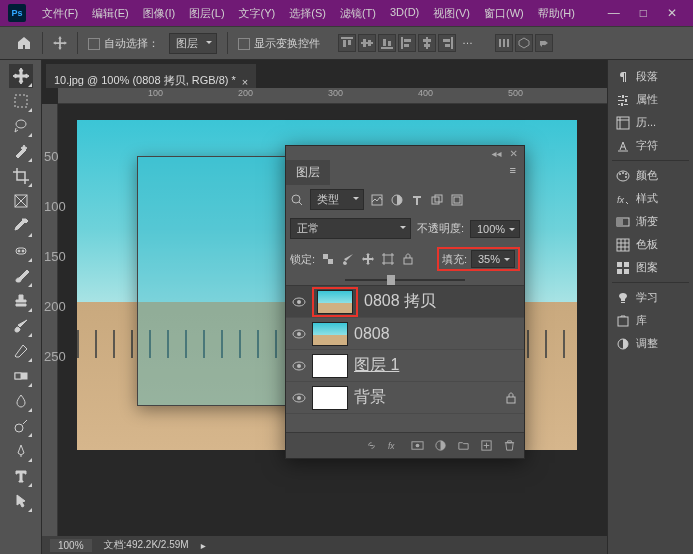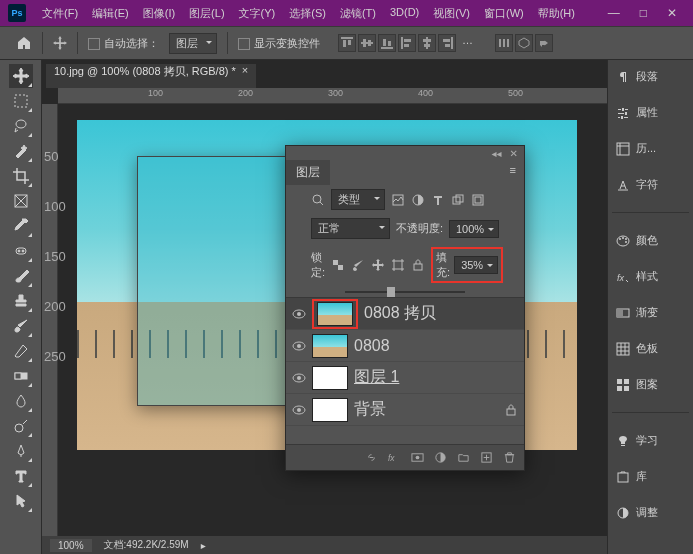--- a/index.html
+++ b/index.html
@@ -18,41 +18,41 @@
 .align-btns{display:flex;gap:2px;margin-left:8px}
 .abtn{width:18px;height:18px;background:#484848;border:1px solid #383838;display:flex;align-items:center;justify-content:center}
 .abtn svg{width:12px;height:12px;fill:#999}
 .main{display:flex;height:494px}
 .toolbar{width:42px;background:#535353;border-right:1px solid #2b2b2b;display:flex;flex-direction:column;align-items:center;padding-top:4px;gap:1px}
 .tool{width:24px;height:24px;display:flex;align-items:center;justify-content:center;cursor:pointer;position:relative}
 .tool.active{background:#383838}
 .tool svg{width:16px;height:16px;fill:#d0d0d0;stroke:#d0d0d0}
 .tool.corner:after{content:"";position:absolute;bottom:1px;right:1px;border:2px solid transparent;border-right-color:#d0d0d0;border-bottom-color:#d0d0d0}
 .canvas-area{flex:1;background:#282828;position:relative;overflow:hidden}
-.tab{background:#3a3a3a;height:24px;display:inline-flex;align-items:flex-start;padding:0 8px;gap:6px;font-size:11px;color:#ddd;margin:4px 0 0 4px}
+.tab{background:#3a3a3a;height:24px;display:inline-flex;align-items:flex-end;padding:0 8px;gap:6px;font-size:11px;color:#ddd;margin:4px 0 0 4px}
 .tab-close{color:#ccc;cursor:pointer}
 .ruler-h{position:absolute;top:28px;left:16px;right:0;height:16px;background:#535353;border-bottom:1px solid #383838;display:flex;overflow:hidden;font-size:9px}
 .ruler-v{position:absolute;top:44px;left:0;width:16px;bottom:18px;background:#535353;border-right:1px solid #383838;font-size:13px}
 .ruler-h span{position:absolute;color:#aaa}
 .ruler-v span{position:absolute;color:#aaa;left:2px}
 .canvas{position:absolute;top:60px;left:35px;width:500px;height:330px;background:#fff}
 .canvas .sky{position:absolute;top:0;left:0;right:0;height:55%;background:linear-gradient(180deg,#3bc5d6,#6ed2da 60%,#a8e3e4)}
 .canvas .sand{position:absolute;bottom:0;left:0;right:0;height:45%;background:linear-gradient(180deg,#c9a97e,#d6b68c)}
 .canvas .rail{position:absolute;bottom:28%;left:0;right:0;height:28px;background:repeating-linear-gradient(90deg,#5b574f 0,#5b574f 2px,transparent 2px,transparent 18px)}
 .overlay{position:absolute;top:36px;left:60px;width:330px;height:250px;background:rgba(40,180,200,0.35);border:1px solid #444;box-shadow:0 4px 16px rgba(0,0,0,0.4)}
 .statusbar{position:absolute;bottom:0;left:0;right:0;height:18px;background:#3f3f3f;display:flex;align-items:center;font-size:10px;padding-left:8px;gap:12px}
 .sb-field{background:#4d4d4d;padding:1px 8px}
-.rightdock{width:86px;background:#454545;border-left:1px solid #2b2b2b;padding:6px 4px;display:flex;flex-direction:column;gap:15px}
+.rightdock{width:86px;background:#454545;border-left:1px solid #2b2b2b;padding:6px 4px;display:flex;flex-direction:column;gap:2px}
 .dock-item{display:flex;align-items:center;gap:6px;padding:3px 4px;cursor:pointer;font-size:11px}
 .dock-item svg{width:14px;height:14px;fill:#ccc;flex-shrink:0}
 .dock-sep{height:1px;background:#333;margin:2px 0}
 .layers-panel{position:absolute;top:145px;left:285px;width:240px;background:#535353;border:1px solid #2b2b2b;box-shadow:0 4px 20px rgba(0,0,0,0.5);z-index:10}
 .panel-bar{height:14px;background:#535353;display:flex;justify-content:flex-end;padding:2px 6px;gap:8px;font-size:10px;color:#aaa}
 .panel-tab{background:#454545;padding:4px 10px;font-size:12px;display:inline-block}
-.panel-row{display:flex;align-items:center;padding:4px 25px;gap:6px;font-size:11px}
+.panel-row{display:flex;align-items:center;padding:4px 4px;gap:6px;font-size:11px}
 .lp-dd{background:#3a3a3a;border:1px solid #2b2b2b;padding:2px 6px;position:relative;flex:1;font-size:11px}
 .lp-dd:after{content:"";position:absolute;right:4px;top:7px;border:3px solid transparent;border-top-color:#ccc}
 .icon-row{display:flex;gap:6px;align-items:center}
 .picon{width:14px;height:14px;fill:#bbb}
 .red-box{border:2px solid #e8342b;padding:1px 3px}
 .fill-row{display:flex;align-items:center;gap:4px}
 .layer-list{border-top:1px solid #383838}
 .layer{display:flex;align-items:center;height:32px;padding:0 6px;gap:6px;border-bottom:1px solid #4a4a4a}
 .layer.sel{background:#444}
 .eye{width:14px;height:14px}

